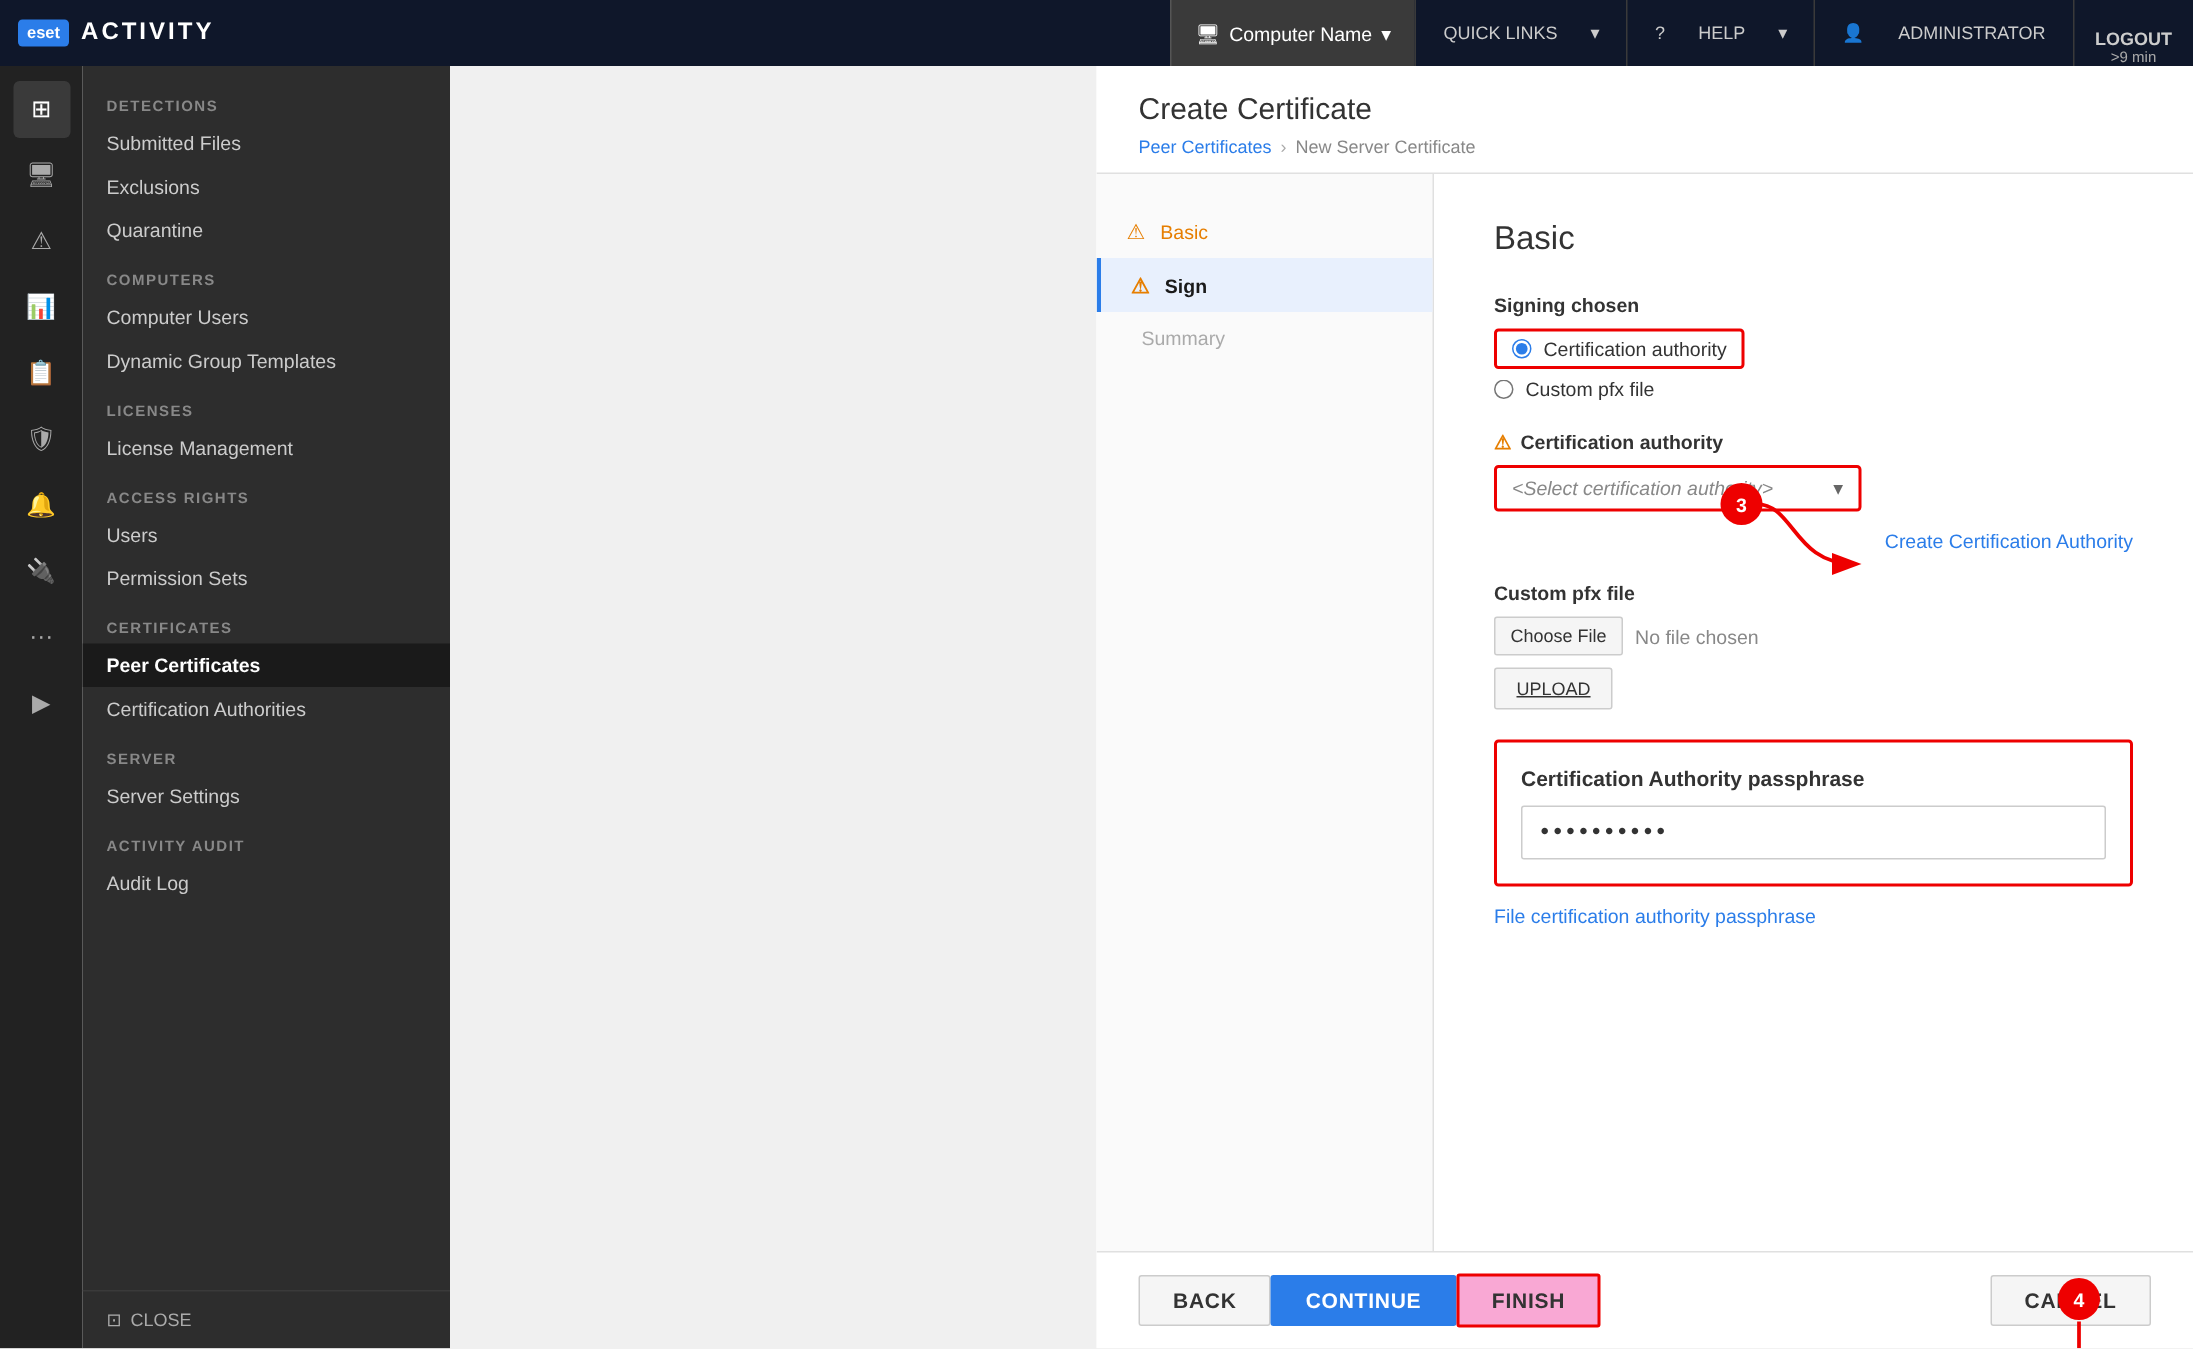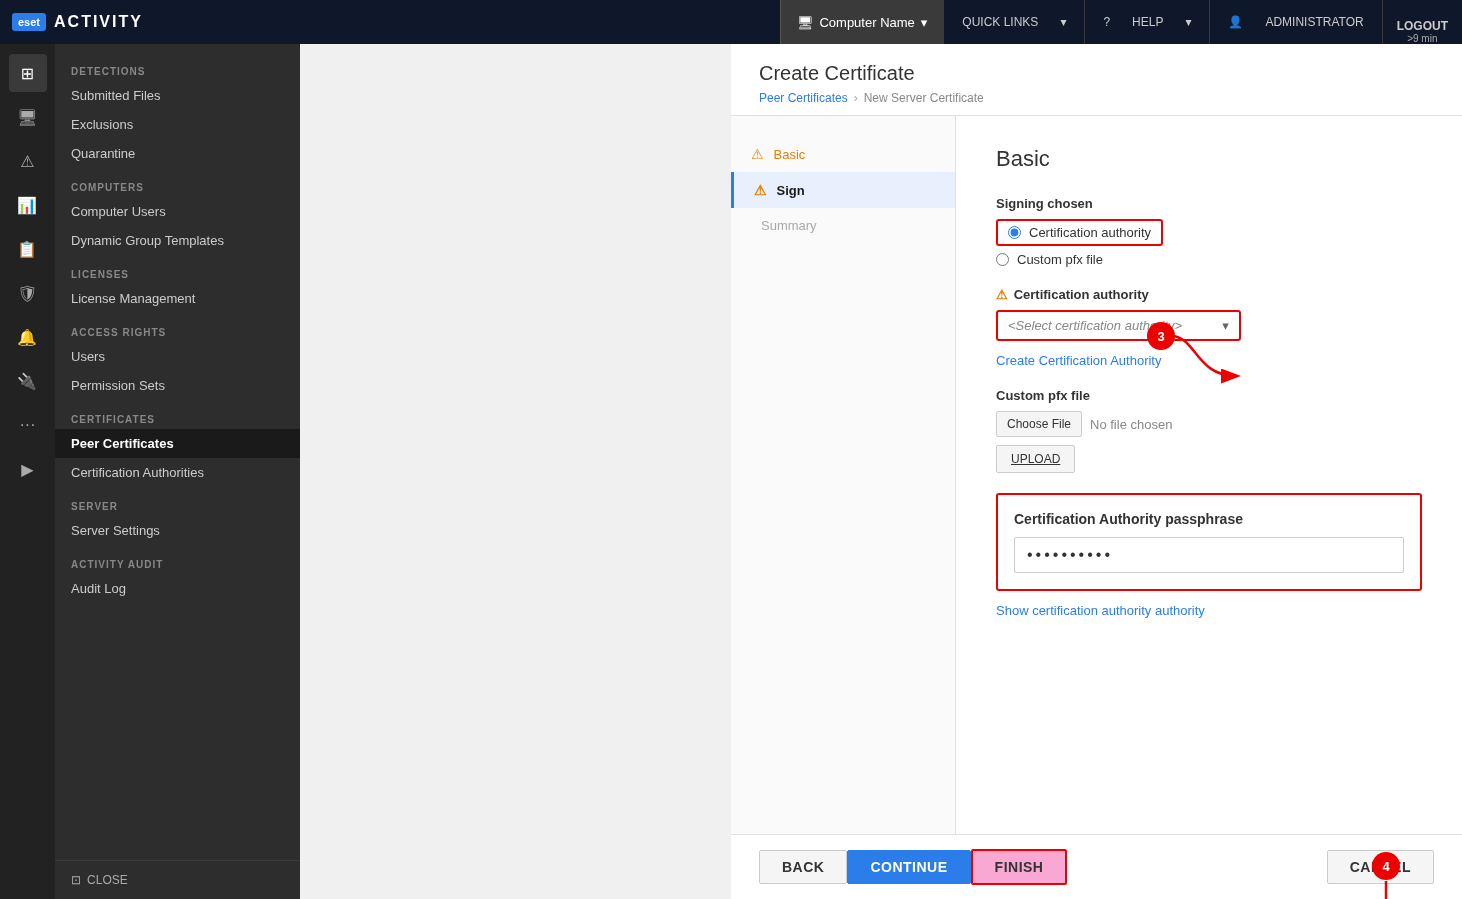--- a/index.html
+++ b/index.html
@@ -249,42 +249,42 @@
 
           <div class="form-group">
             <div class="form-label">
               <span style="color:#e67e00;">⚠</span>
               <span>Certification authority</span>
             </div>
             <div class="cert-authority-select">
               <span class="placeholder">&lt;Select certification authority&gt;</span>
               <span>▾</span>
             </div>
-            <div style="margin-top:6px;">
+            <div style="margin-top:6px;text-align:right;">
               <a class="link-btn">Create Certification Authority</a>
             </div>
           </div>
 
           <div class="form-group">
             <div class="form-label">Custom pfx file</div>
             <div class="file-picker">
               <button class="choose-file-btn">Choose File</button>
               <span class="no-file-text">No file chosen</span>
             </div>
             <div>
               <button class="upload-btn">UPLOAD</button>
             </div>
           </div>
 
           <div class="passphrase-box">
             <div class="passphrase-label">Certification Authority passphrase</div>
             <input type="password" class="passphrase-input" value="••••••••••" style="">
           </div>
           <div style="margin-top:6px;">
-            <a class="link-btn">Show certification authority authority</a>
+            <a class="link-btn">File certification authority passphrase</a>
           </div>
 
           <div style="position:relative; margin-top: 20px;">
             
           </div>
         </div>
 
         <svg style="position:absolute; top:160px; left:225px; width:600px; height:680px; pointer-events:none; z-index:5;">
 
           <circle cx="205" cy="60" r="14" fill="#e00"></circle>

